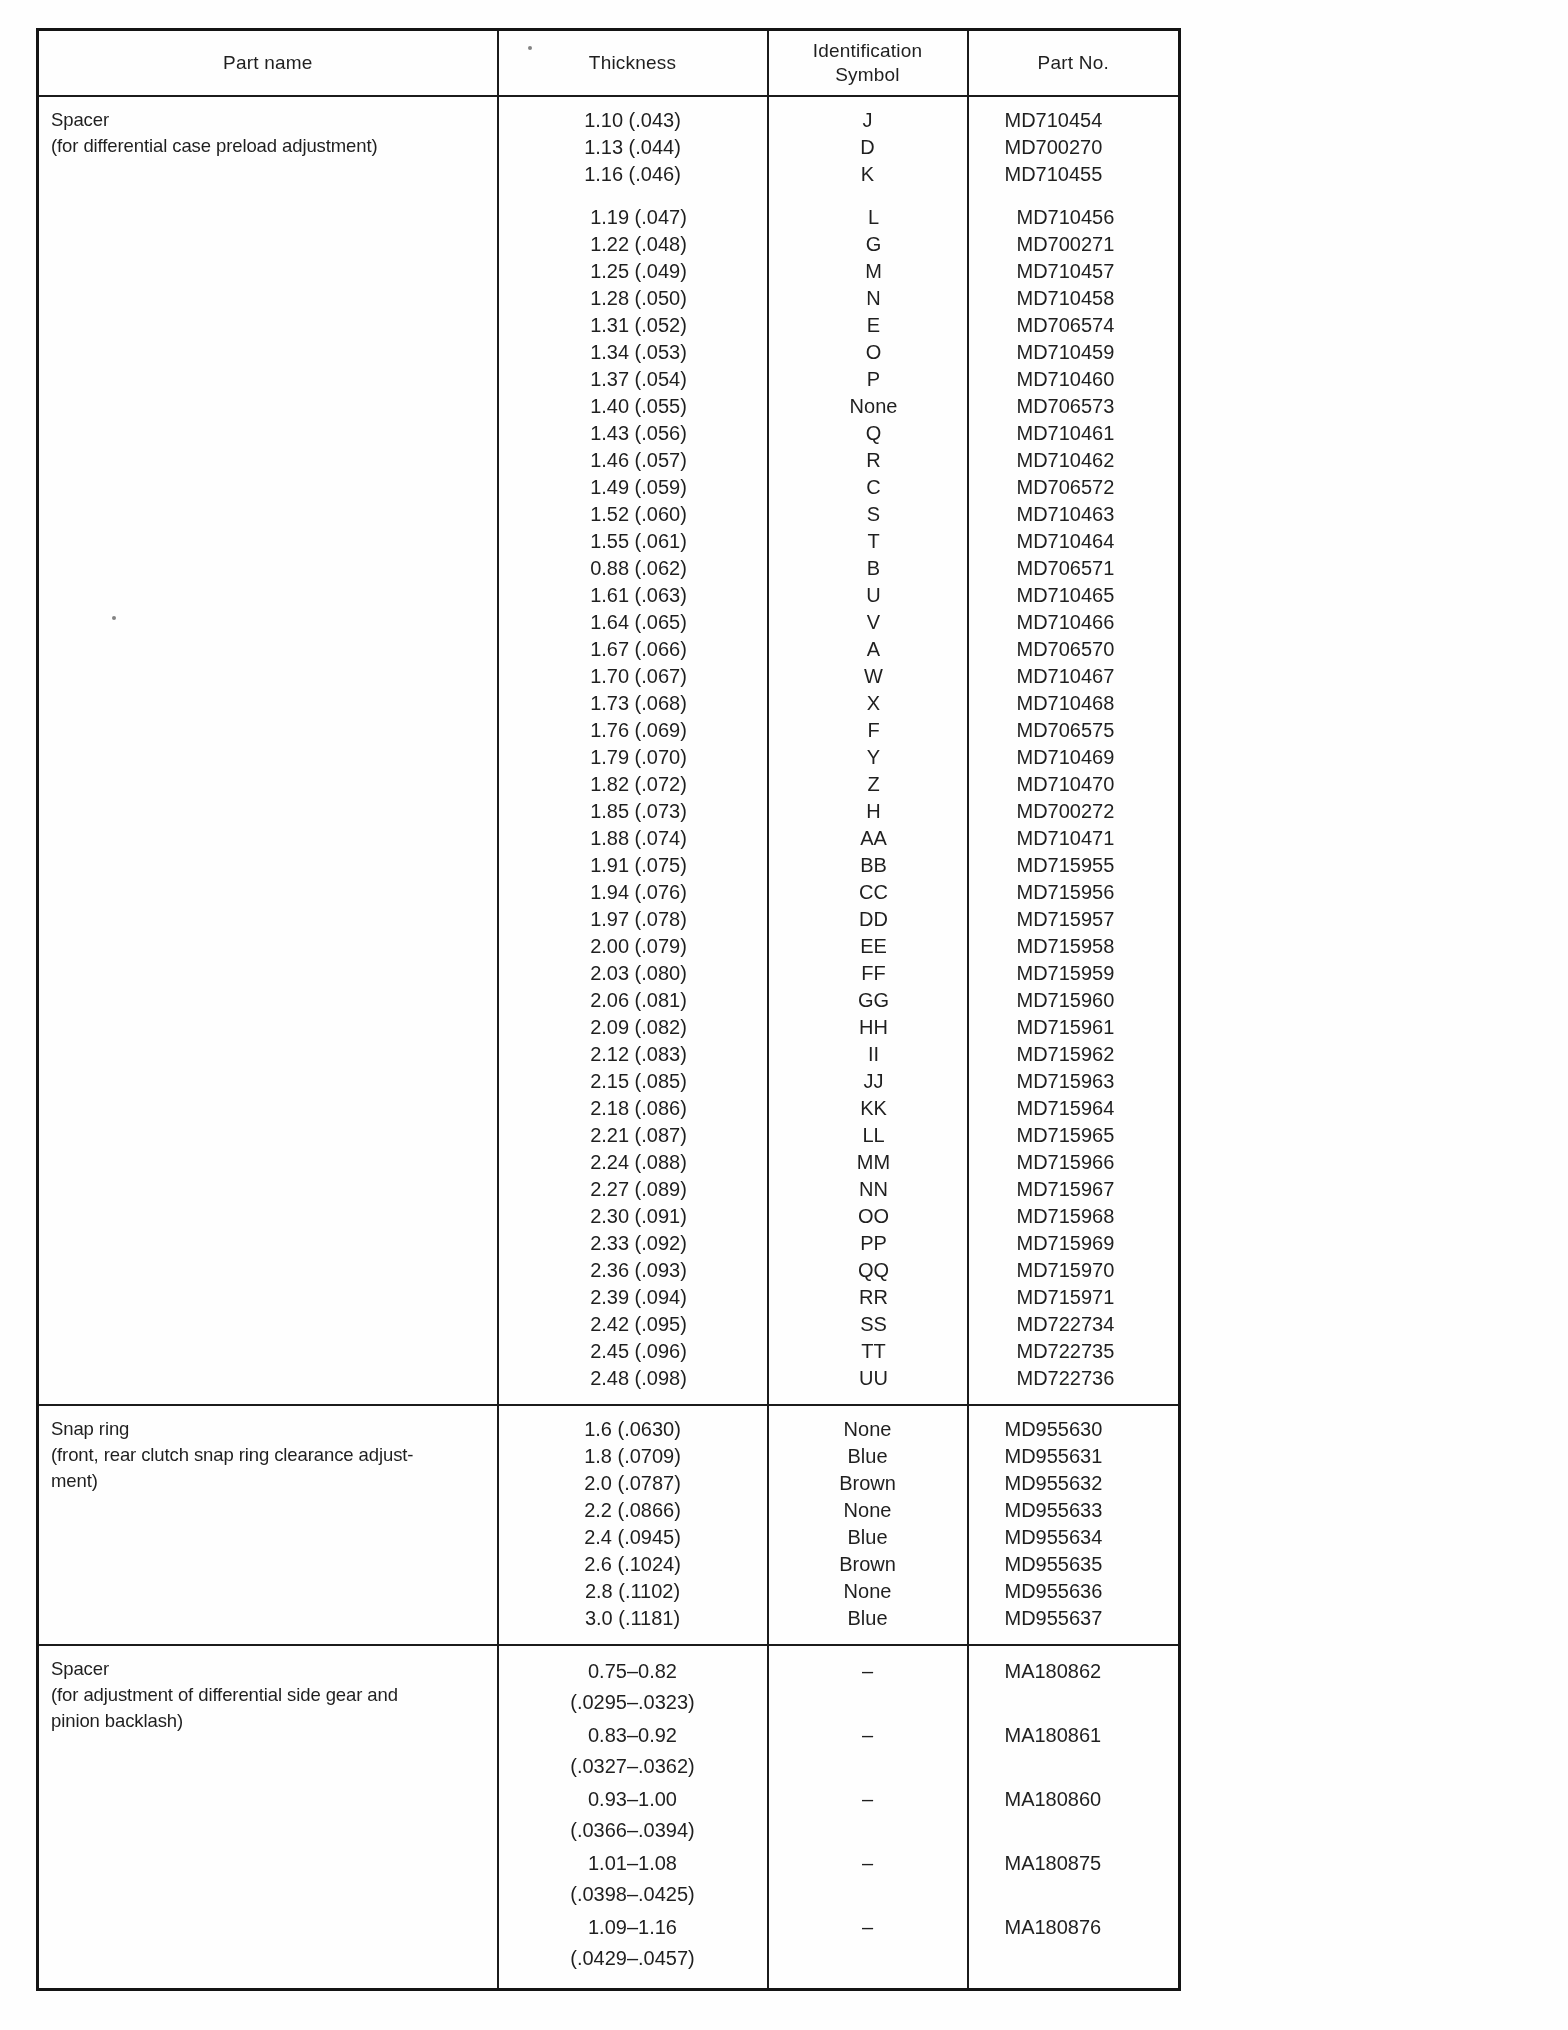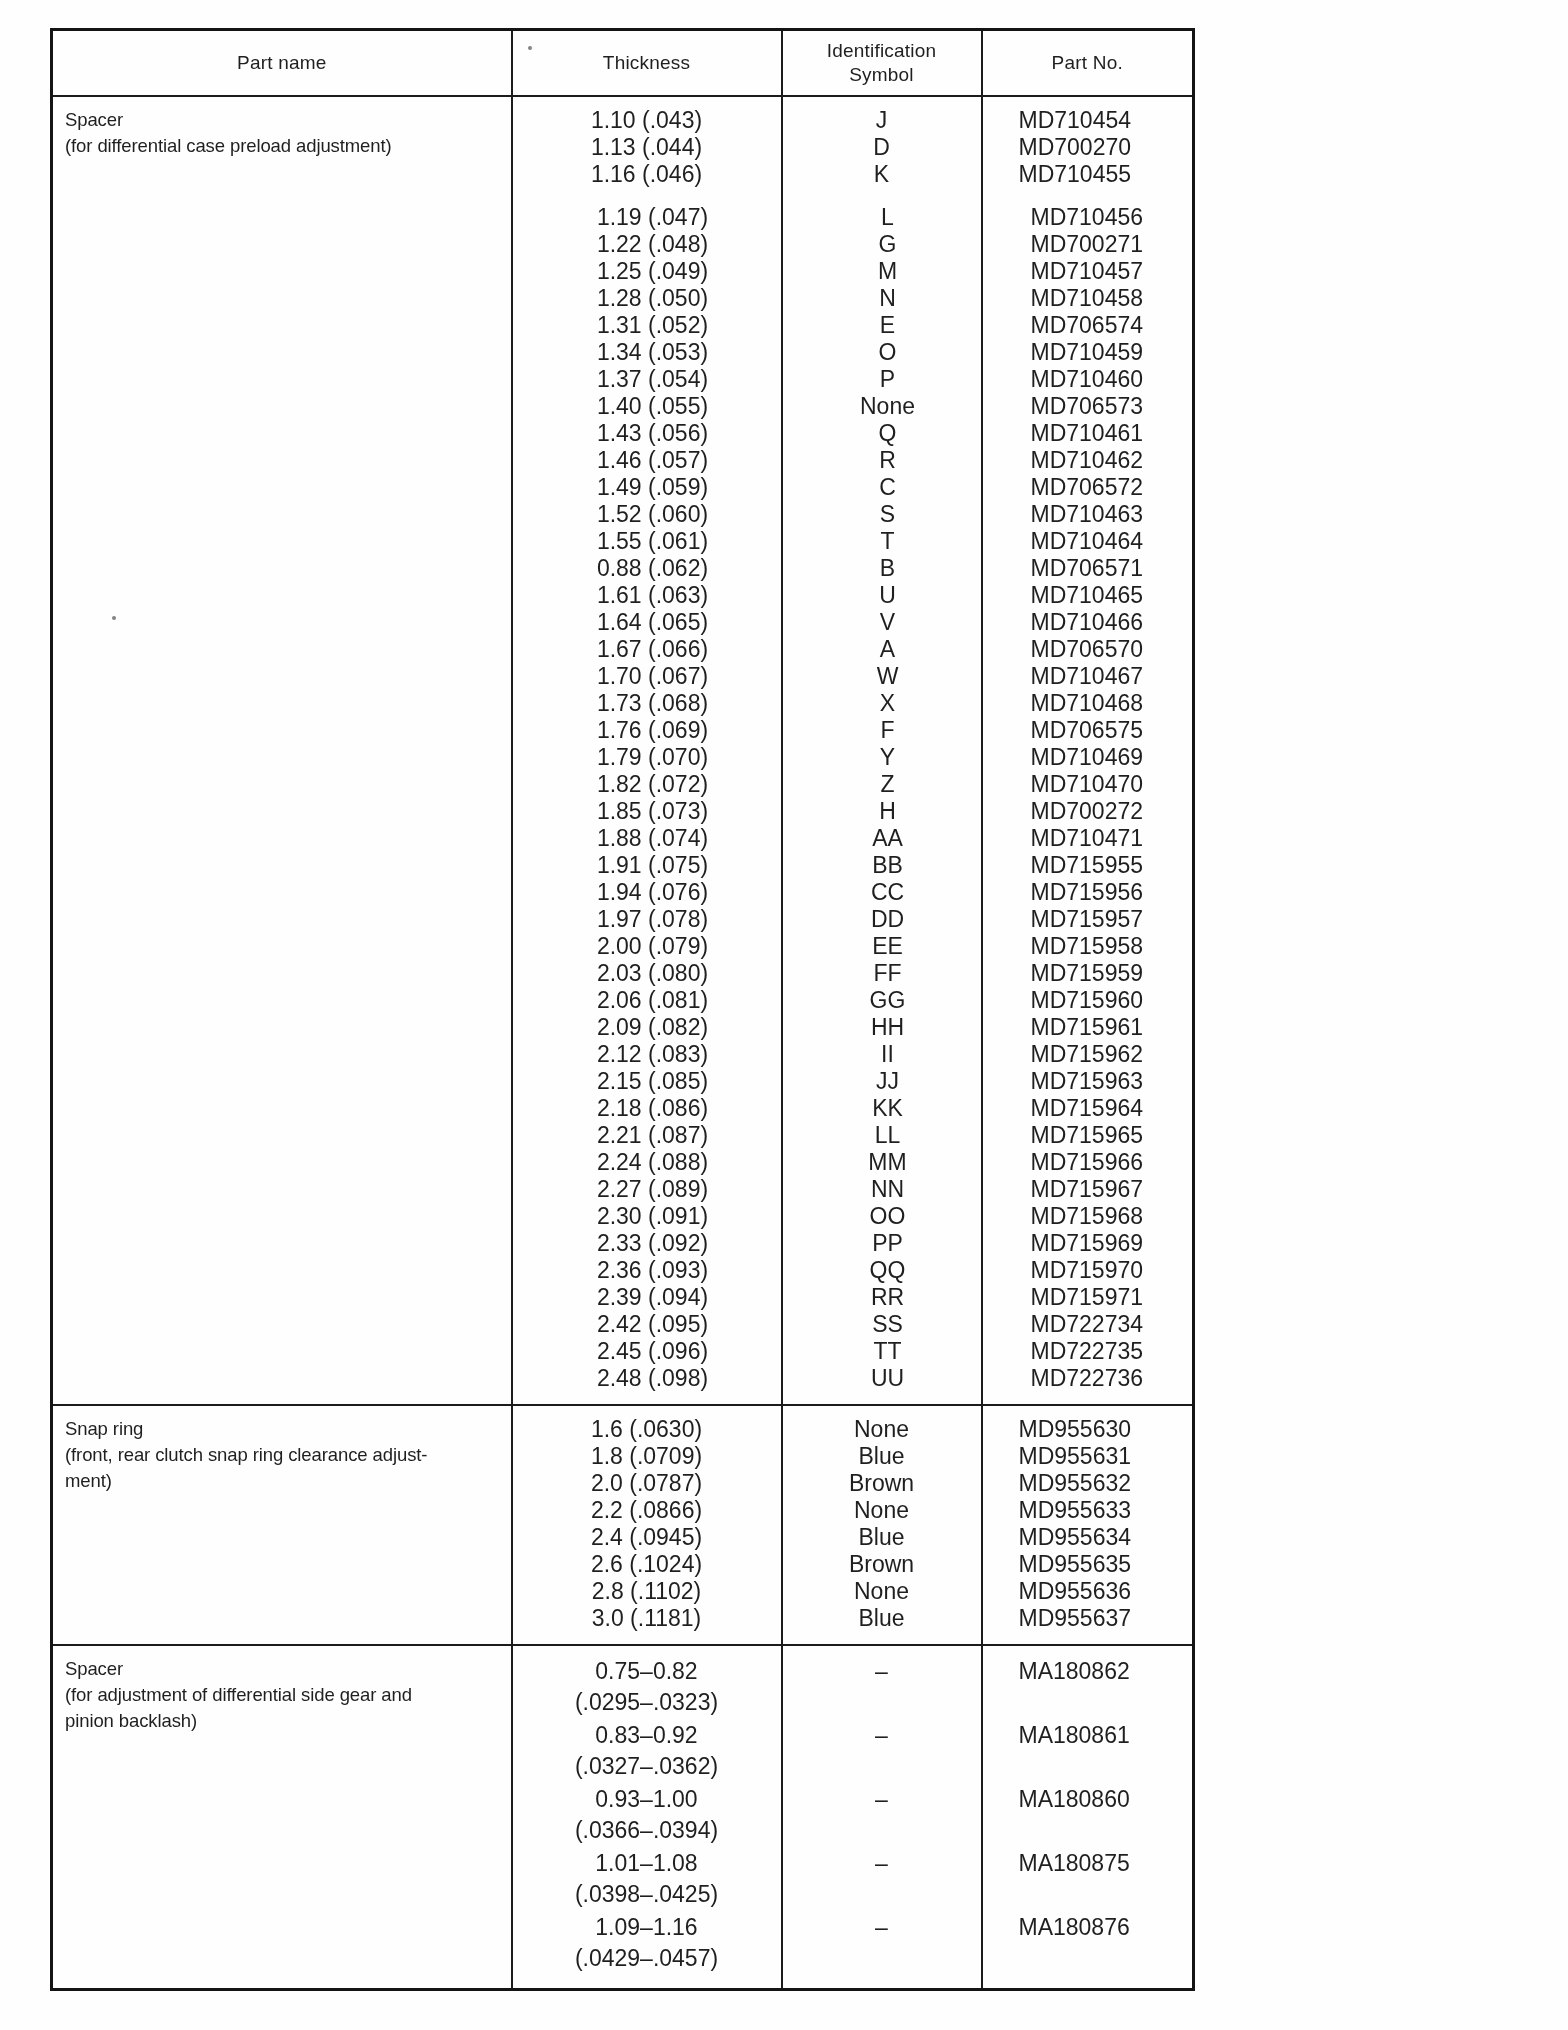--- a/index.html
+++ b/index.html
@@ -15,21 +15,21 @@
   }
   .page {
     position: relative;
     width: 1568px;
     height: 2030px;
     background: var(--paper, #fefefe);
     overflow: hidden;
   }
   table.parts-table {
     position: absolute;
-    left: 50px;
+    left: 36px;
     top: 28px;
     width: 1142px;
     border-collapse: collapse;
     table-layout: fixed;
     border: 3px solid #141414;
   }
   .parts-table th, .parts-table td {
     border: 2px solid #1b1b1b;
   }
   .parts-table th {
@@ -37,21 +37,21 @@
     font-size: 19px;
     font-weight: 400;
     text-align: center;
     vertical-align: middle;
     white-space: pre-line;
     line-height: 24px;
     letter-spacing: 0.2px;
   }
   .parts-table td {
     vertical-align: top;
-    font-size: 23px;
+    font-size: 20px;
     padding: 10px 0 12px 0;
   }
   td.name {
     padding: 10px 16px 12px 12px;
     white-space: pre-line;
     line-height: 26px;
     font-size: 18.5px;
     letter-spacing: -0.1px;
   }
   .ln {

